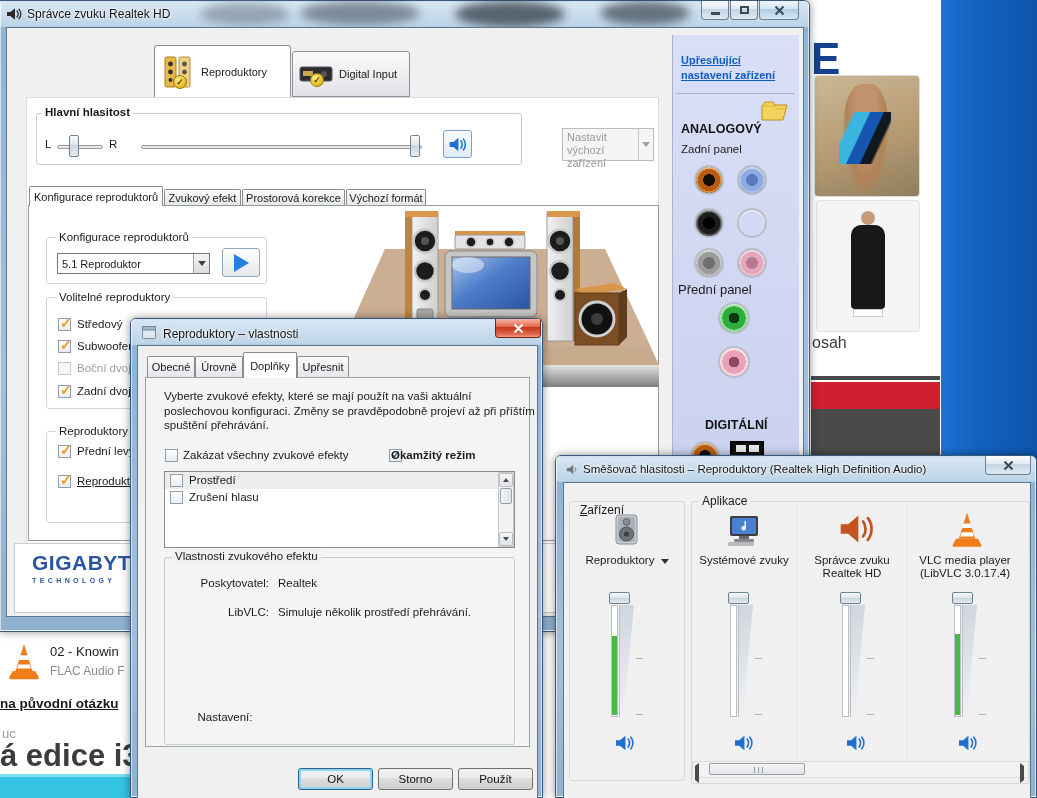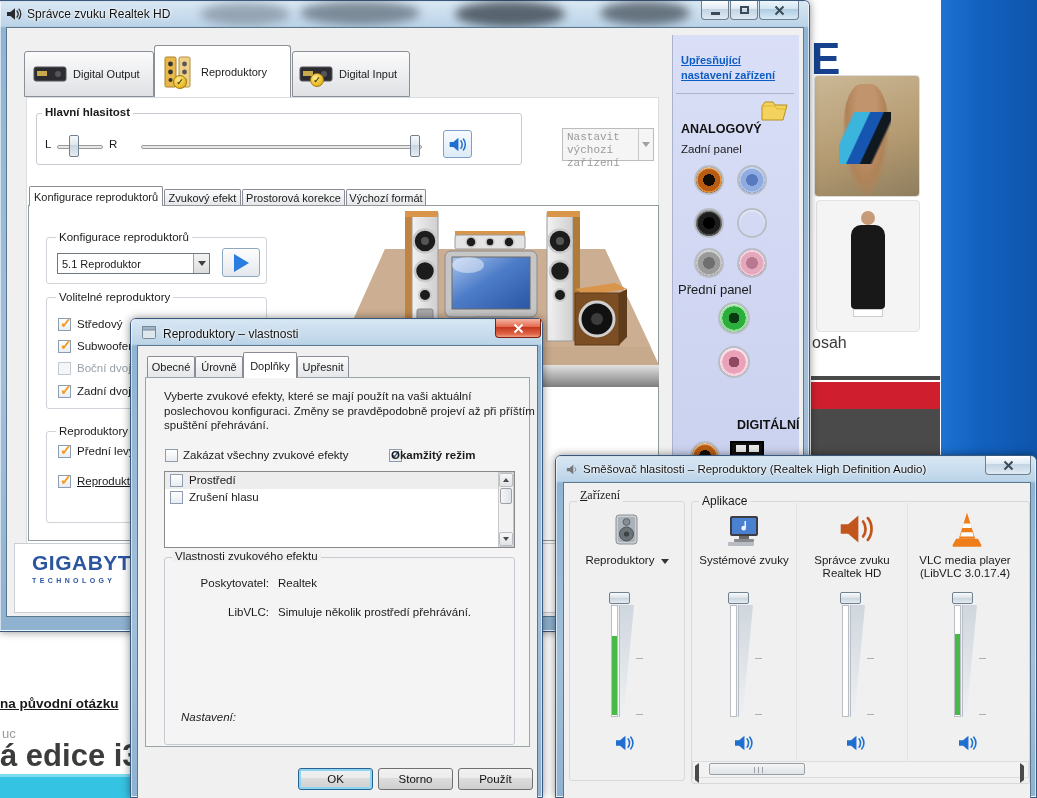--- a/index.html
+++ b/index.html
@@ -127,20 +127,32 @@
     <div class="abs" style="left:34px;top:24px;width:34px;height:84px;border-radius:10px 10px 4px 4px;background:#181818;"></div>
     <div class="abs" style="left:36px;top:108px;width:30px;height:8px;background:#fff;border:1px solid #ccc;"></div>
   </div>
 
   <div class="abs" style="left:812px;top:334px;font-size:16px;color:#3a3a3a;">osah</div>
 
   <div class="abs" style="left:811px;top:376px;width:129px;height:4px;background:#4a4a4a;"></div>
   <div class="abs" style="left:811px;top:382px;width:129px;height:27px;background:#cf1f2e;"></div>
   <div class="abs" style="left:811px;top:409px;width:129px;height:55px;background:#4a4a4a;"></div>
 
+  <div class="abs" style="left:4px;top:640px;width:126px;height:48px;">
+    <span class="abs" style="left:2px;top:2px;">
+      <svg width="36" height="40" viewBox="0 0 24 26">
+        <path d="M12 1L17.6 19H6.4z" fill="#ef7d1a"></path>
+        <path d="M9.6 8.5h4.8l.9 3.2H8.7z" fill="#fff"></path>
+        <path d="M8.2 14.6h7.6l.8 2.8H7.4z" fill="#fff"></path>
+        <path d="M4.5 19h15l2.3 4.2c.3.6-.1 1.3-.8 1.3H3c-.7 0-1.1-.7-.8-1.3z" fill="#ef7d1a"></path>
+      </svg>
+    </span>
+    <div class="abs" style="left:46px;top:4px;font-size:13px;color:#1a1a1a;white-space:nowrap;">02 - Knowin</div>
+    <div class="abs" style="left:46px;top:24px;font-size:12px;color:#8a8a8a;white-space:nowrap;">FLAC Audio F</div>
+  </div>
 
   <div class="abs" style="left:0;top:696px;width:130px;overflow:hidden;font-size:13.5px;font-weight:bold;color:#1a1a1a;text-decoration:underline;white-space:nowrap;">na původní otázku</div>
 
   <div class="abs" style="left:2px;top:726px;font-size:13px;color:#9a9a9a;">uc</div>
 
   <div class="abs" style="left:0;top:738px;width:132px;overflow:hidden;font-size:31px;font-weight:bold;color:#3c3c3c;white-space:nowrap;">á edice i3</div>
 
   <div class="abs" style="left:0;top:774px;width:395px;height:24px;background:linear-gradient(180deg,#7edcf0 0 3px,#35c3e3 3px);"></div>
 
   <div class="aero-win" style="left:0;top:0;width:810px;height:632px;border-left:none;border-radius:0 6px 0 0;z-index:10;">
@@ -176,30 +188,20 @@
     <div class="client" style="left:6px;top:26px;width:798px;height:590px;"></div>
 
     <div class="abs on-white" style="left:26px;top:96px;width:633px;height:516px;border:1px solid #d8dde2;"></div>
 
     <div class="abs on-white" style="left:14px;top:542px;width:645px;height:70px;border:1px solid #c9ced4;"></div>
     <div class="abs" style="left:32px;top:550px;width:200px;">
       <div style="font-size:21px;font-weight:800;color:#2c55a0;letter-spacing:.5px;">GIGABYTE</div>
       <div style="font-size:7px;font-weight:bold;color:#2c55a0;letter-spacing:3.4px;margin-top:2px;">TECHNOLOGY</div>
     </div>
 
-    <div class="abs" style="left:24px;top:50px;width:130px;height:46px;border:1px solid #8a8f98;border-radius:3px 3px 0 0;background:linear-gradient(180deg,#fbfbfb,#dfe1e4);display:flex;align-items:center;">
-      <span style="margin-left:8px;">
-        <svg width="34" height="22" viewBox="0 0 34 22">
-            <rect x="1" y="4" width="32" height="14" rx="2" fill="#2c2c30" stroke="#55555c"></rect>
-            <rect x="4" y="8" width="10" height="5" fill="#caa84c"></rect>
-            <circle cx="25" cy="11" r="3" fill="#55555c"></circle>
-          </svg>
-      </span>
-      <span style="font-size:11px;margin-left:6px;">Digital Output</span>
-    </div>
 
     <div class="abs" style="left:154px;top:44px;width:137px;height:52px;border:1px solid #8a8f98;border-bottom:none;border-radius:3px 3px 0 0;background:#fff;z-index:2;display:flex;align-items:center;">
       <span style="margin-left:8px;position:relative;">
         <svg width="30" height="34" viewBox="0 0 30 34">
           <rect x="2" y="2" width="11" height="30" rx="1.5" fill="#e8b84a" stroke="#a8802a"></rect>
           <rect x="16" y="2" width="11" height="30" rx="1.5" fill="#f0d089" stroke="#b09040"></rect>
           <circle cx="7.5" cy="9" r="2.4" fill="#333"></circle>
             <circle cx="7.5" cy="17" r="2.4" fill="#333"></circle>
             <circle cx="7.5" cy="25" r="2" fill="#333"></circle>
           <circle cx="21.5" cy="9" r="2.4" fill="#555"></circle>
@@ -233,21 +235,21 @@
     <div class="hthumb" style="left:410px;top:134px;"></div>
     <div class="abs" style="left:443px;top:129px;width:29px;height:28px;border:1px solid #7ca0c8;border-radius:3px;background:linear-gradient(180deg,#f8fbfe,#dcebf7);display:flex;align-items:center;justify-content:center;">
       <span>
         <svg width="20" height="17" viewBox="0 0 24 20">
             <path d="M2 7h4.5l6-5v16l-6-5H2z" fill="#1f6fd0"></path>
             <path d="M15.5 5.5c2 2.3 2 6.7 0 9M18.5 3.5c3 3.6 3 9.4 0 13" stroke="#1f6fd0" stroke-width="1.8" fill="none" stroke-linecap="round"></path>
           </svg>
       </span>
     </div>
 
-    <div class="abs" style="left:562px;top:127px;width:92px;height:33px;border:1px solid #bcbcbc;background:#f5f5f5;display:flex;font-family:Liberation Mono, monospace;">
+    <div class="abs" style="left:562px;top:127px;width:92px;height:33px;border:1px solid #bcbcbc;background:#f5f5f5;display:flex;">
       <div style="flex:1;font-size:11px;color:#9a9a9a;padding:2px 2px 0 4px;line-height:13px;">Nastavit výchozí zařízení</div>
       <div style="width:15px;border-left:1px solid #c8c8c8;display:flex;align-items:center;justify-content:center;">
         <span class="tri-down" style="border-top-color:#a0a0a0;"></span>
       </div>
     </div>
 
     <div class="ctab active" style="left:29px;top:185px;width:134px;height:20px;">
       <span>Konfigurace reproduktorů</span>
       </div>
     <div class="ctab" style="left:164px;top:188px;width:77px;height:17px;">
@@ -384,21 +386,21 @@
     <div class="jack jack-blue" style="left:739px;top:166px;width:26px;height:26px;"></div>
     <div class="jack jack-black" style="left:696px;top:209px;width:26px;height:26px;"></div>
     <div class="jack jack-green" style="left:739px;top:209px;width:26px;height:26px;"></div>
     <div class="jack jack-gray" style="left:696px;top:249px;width:26px;height:26px;"></div>
     <div class="jack jack-pink" style="left:739px;top:249px;width:26px;height:26px;"></div>
 
     <div class="abs" style="left:678px;top:281px;font-size:13px;">Přední panel</div>
     <div class="jack jack-green-lit" style="left:720px;top:303px;width:28px;height:28px;"></div>
     <div class="jack jack-pink-lit" style="left:720px;top:347px;width:28px;height:28px;"></div>
 
-    <div class="abs hdr" style="left:703px;top:417px;padding-left:34px;">DIGITÁLNÍ</div>
+    <div class="abs hdr" style="left:671px;top:417px;padding-left:34px;">DIGITÁLNÍ</div>
     <div class="jack jack-orange" style="left:692px;top:442px;width:26px;height:26px;"></div>
     <div class="abs" style="left:730px;top:440px;width:34px;height:18px;background:#101010;border:2px solid #000;display:flex;gap:3px;align-items:flex-start;justify-content:center;padding-top:2px;">
       <span style="width:10px;height:7px;background:#e8e8e8;display:inline-block;"></span>
       <span style="width:10px;height:7px;background:#e8e8e8;display:inline-block;"></span>
     </div>
   </div>
 
   <div class="aero-win" style="left:130px;top:318px;width:413px;height:480px;z-index:20;">
     <div class="aero-frame"></div>
     <span class="abs" style="left:11px;top:7px;">
@@ -459,21 +461,21 @@
           </div>
       </div>
     </div>
 
     <div class="gb" style="left:33px;top:238px;width:351px;height:188px;border-color:#c6cbd2;"></div>
     <div class="gb-label on-gray" style="left:41px;top:231px;">Vlastnosti zvukového efektu</div>
     <div class="abs" style="left:50px;top:258px;width:88px;text-align:right;font-size:11.5px;">Poskytovatel:</div>
     <div class="abs" style="left:147px;top:258px;font-size:11.5px;">Realtek</div>
     <div class="abs" style="left:50px;top:287px;width:88px;text-align:right;font-size:11.5px;">LibVLC:</div>
     <div class="abs" style="left:147px;top:287px;width:232px;font-size:11.5px;">Simuluje několik prostředí přehrávání.</div>
-    <div class="abs" style="left:50px;top:392px;width:88px;text-align:left;font-size:11.5px;font-style:italic;">Nastavení:</div>
+    <div class="abs" style="left:50px;top:392px;width:88px;text-align:center;font-size:11.5px;">Nastavení:</div>
 
     <div class="btn focus" style="left:167px;top:449px;width:75px;height:22px;">
       <span>OK</span>
       </div>
     <div class="btn" style="left:247px;top:449px;width:75px;height:22px;">
       <span>Storno</span>
       </div>
     <div class="btn" style="left:327px;top:449px;width:75px;height:22px;">
       <span>Použít</span>
       </div>
@@ -491,21 +493,21 @@
     <div class="capbtn" style="left:429px;top:0;width:46px;">
       <span>
           <svg width="11" height="11" viewBox="0 0 11 11">
             <path d="M1.5 1.5l8 8M9.5 1.5l-8 8" stroke="#3a4a58" stroke-width="2"></path>
           </svg>
         </span>
     </div>
     <div class="client" style="left:7px;top:26px;width:468px;height:317px;"></div>
 
     <div class="gb" style="left:13px;top:45px;width:116px;height:280px;border-color:#d8d8d8;"></div>
-    <div class="gb-label on-gray firstletter" style="left:21px;top:32px;font-size:12px;font-family:Liberation Serif, serif;">Zařízení</div>
+    <div class="gb-label on-gray firstletter" style="left:21px;top:47px;font-size:12px;">Zařízení</div>
 
     <span class="abs" style="left:53px;top:56px;">
       <svg width="36" height="36" viewBox="0 0 36 36">
         <rect x="7" y="3" width="21" height="29" rx="3" fill="#c9ced3" stroke="#8a9096"></rect>
         <rect x="9" y="5" width="17" height="25" rx="2" fill="#aab1b8"></rect>
         <circle cx="17.5" cy="22" r="7" fill="#6b7278" stroke="#4e5458"></circle>
         <circle cx="17.5" cy="22" r="2.6" fill="#3c4144"></circle>
         <circle cx="17.5" cy="10" r="3.4" fill="#868d94" stroke="#5e646a"></circle>
       </svg>
     </span>

